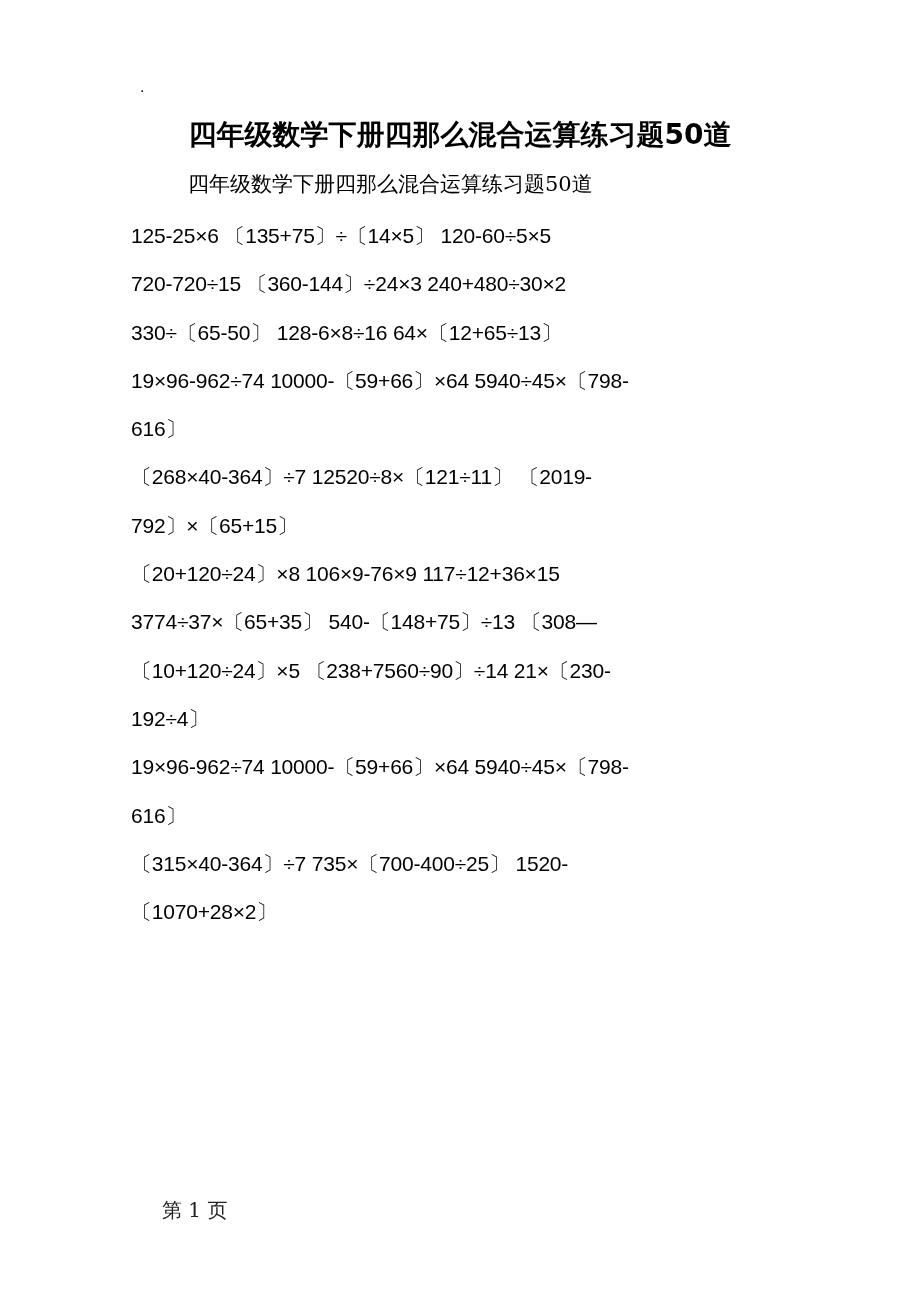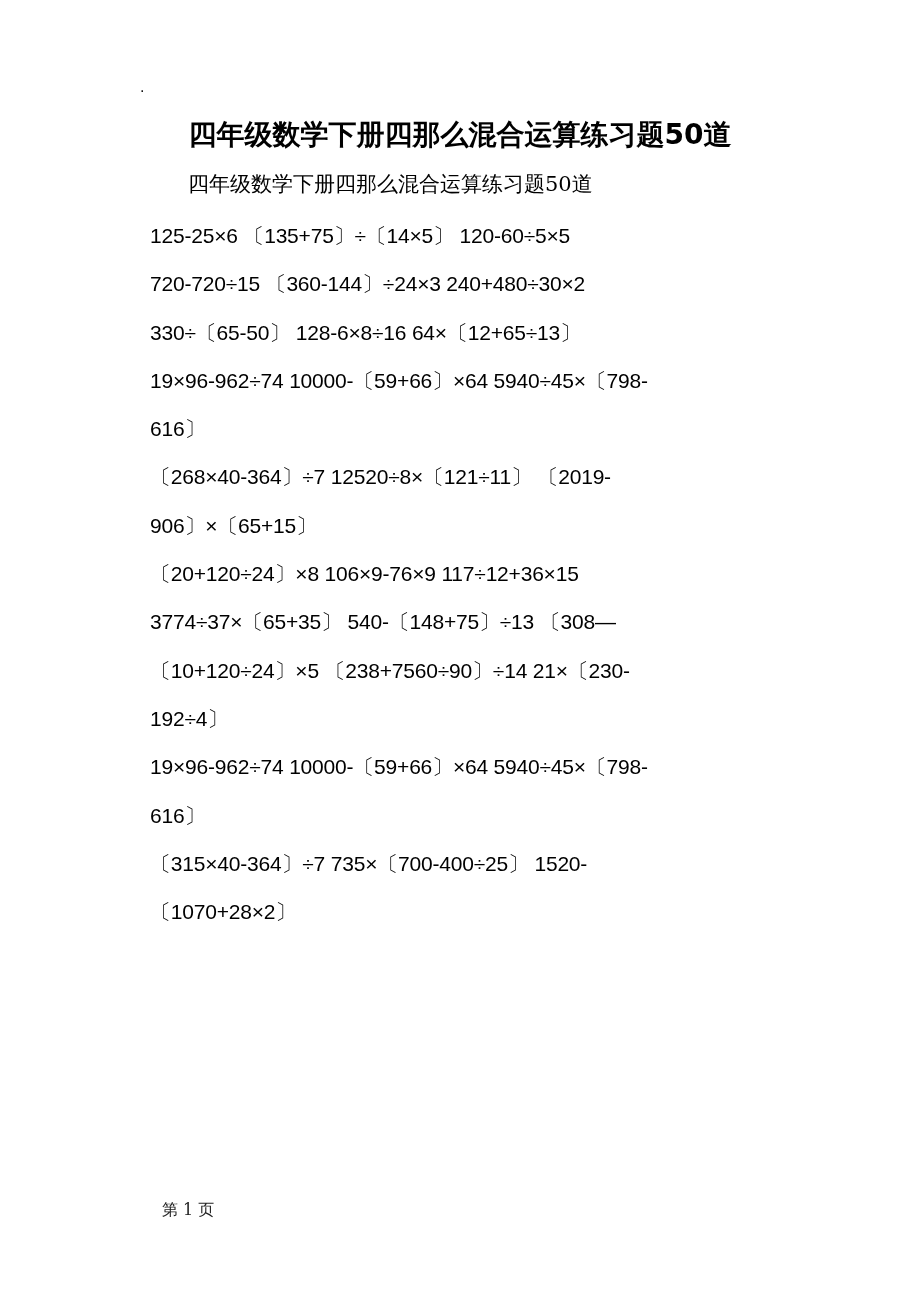--- a/index.html
+++ b/index.html
@@ -36,37 +36,37 @@
     .subtitle {
       position: absolute;
       left: 188px;
       top: 168px;
       font-size: 21px;
       line-height: 32px;
       font-family: "DejaVu Serif", "Liberation Serif", serif;
     }
     .body-lines {
       position: absolute;
-      left: 150px;
+      left: 131px;
       top: 216px;
       width: 680px;
     }
     .line {
       height: 48.3px;
       line-height: 40px;
       font-size: 21px;
       white-space: nowrap;
       font-family: "Liberation Sans", "DejaVu Sans", sans-serif;
       letter-spacing: -0.2px;
     }
     .footer {
       position: absolute;
       left: 162px;
       top: 1195px;
-      font-size: 16px;
+      font-size: 20px;
       line-height: 30px;
       font-family: "DejaVu Serif", "Liberation Serif", serif;
       color: #222;
     }
   </style>
 </head>
 <body>
 
 <div>
   <div class="dot">.</div>
@@ -75,21 +75,21 @@
 
   <div class="subtitle">四年级数学下册四那么混合运算练习题50道</div>
 
   <div class="body-lines">
     <div class="line">125-25×6 〔135+75〕÷〔14×5〕 120-60÷5×5</div>
     <div class="line">720-720÷15 〔360-144〕÷24×3 240+480÷30×2</div>
     <div class="line">330÷〔65-50〕 128-6×8÷16 64×〔12+65÷13〕</div>
     <div class="line">19×96-962÷74 10000-〔59+66〕×64 5940÷45×〔798-</div>
     <div class="line">616〕</div>
     <div class="line">〔268×40-364〕÷7 12520÷8×〔121÷11〕 〔2019-</div>
-    <div class="line">906〕×〔65+15〕</div>
+    <div class="line">792〕×〔65+15〕</div>
     <div class="line">〔20+120÷24〕×8 106×9-76×9 117÷12+36×15</div>
     <div class="line">3774÷37×〔65+35〕 540-〔148+75〕÷13 〔308—</div>
     <div class="line">〔10+120÷24〕×5 〔238+7560÷90〕÷14 21×〔230-</div>
     <div class="line">192÷4〕</div>
     <div class="line">19×96-962÷74 10000-〔59+66〕×64 5940÷45×〔798-</div>
     <div class="line">616〕</div>
     <div class="line">〔315×40-364〕÷7 735×〔700-400÷25〕 1520-</div>
     <div class="line">〔1070+28×2〕</div>
   </div>
 

